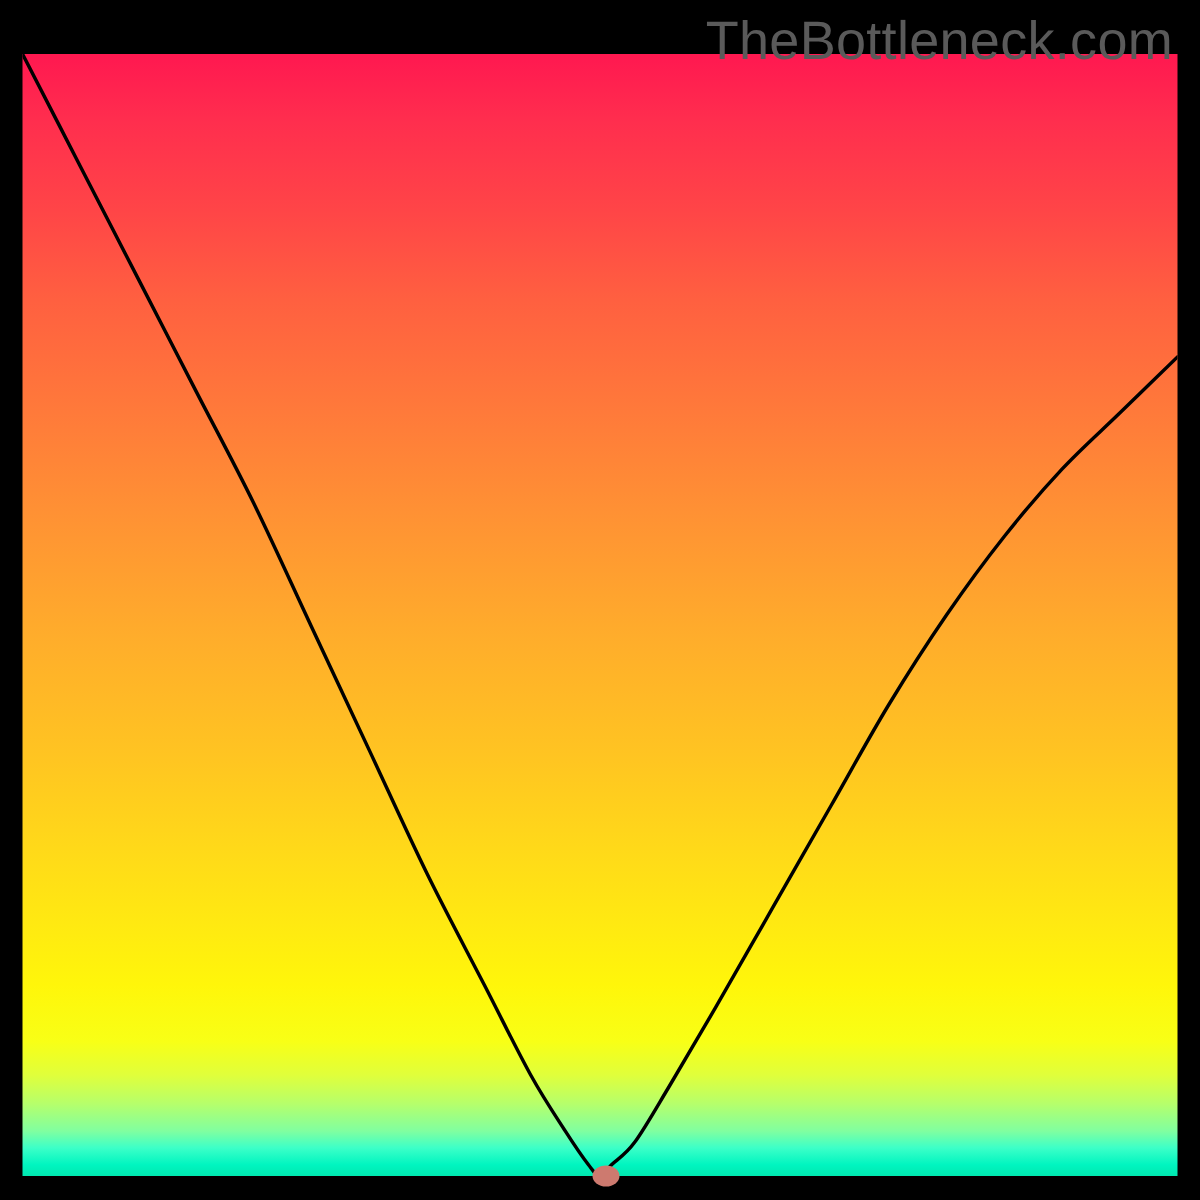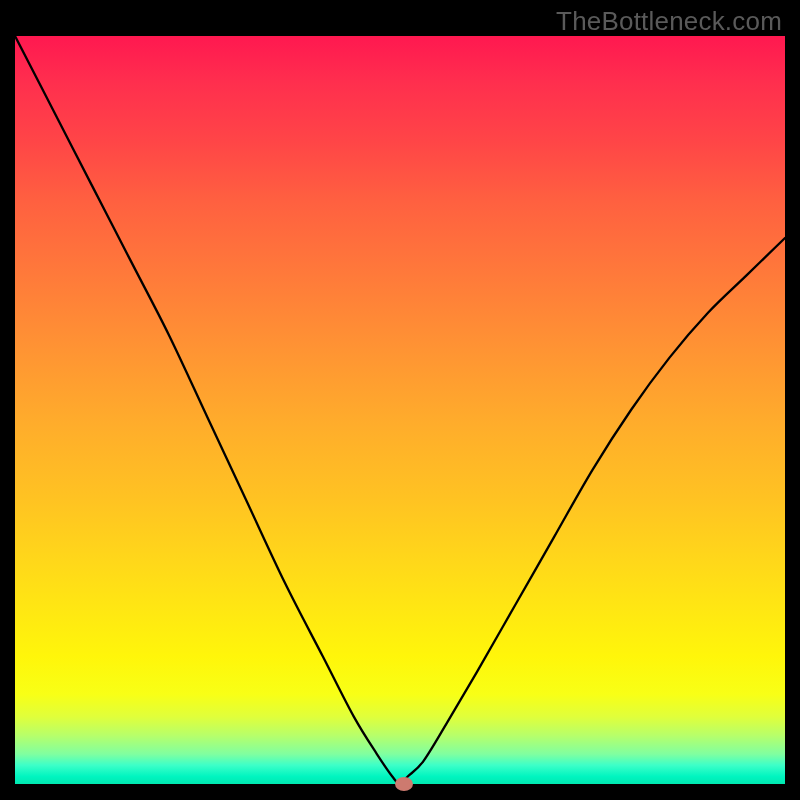--- a/index.html
+++ b/index.html
@@ -9,21 +9,21 @@
     background: #000;
     position: relative;
     font-family: Arial, Helvetica, sans-serif;
     overflow: hidden;
   }
   .watermark {
     position: absolute;
     top: 6px;
     right: 18px;
     color: #5a5a5a;
-    font-size: 26px;
+    font-size: 36px;
     font-weight: 500;
     letter-spacing: 0.2px;
     z-index: 50;
     user-select: none;
     text-align: center;
   }
   .plot-frame {
     position: absolute;
     left: 15px;
     top: 36px;

